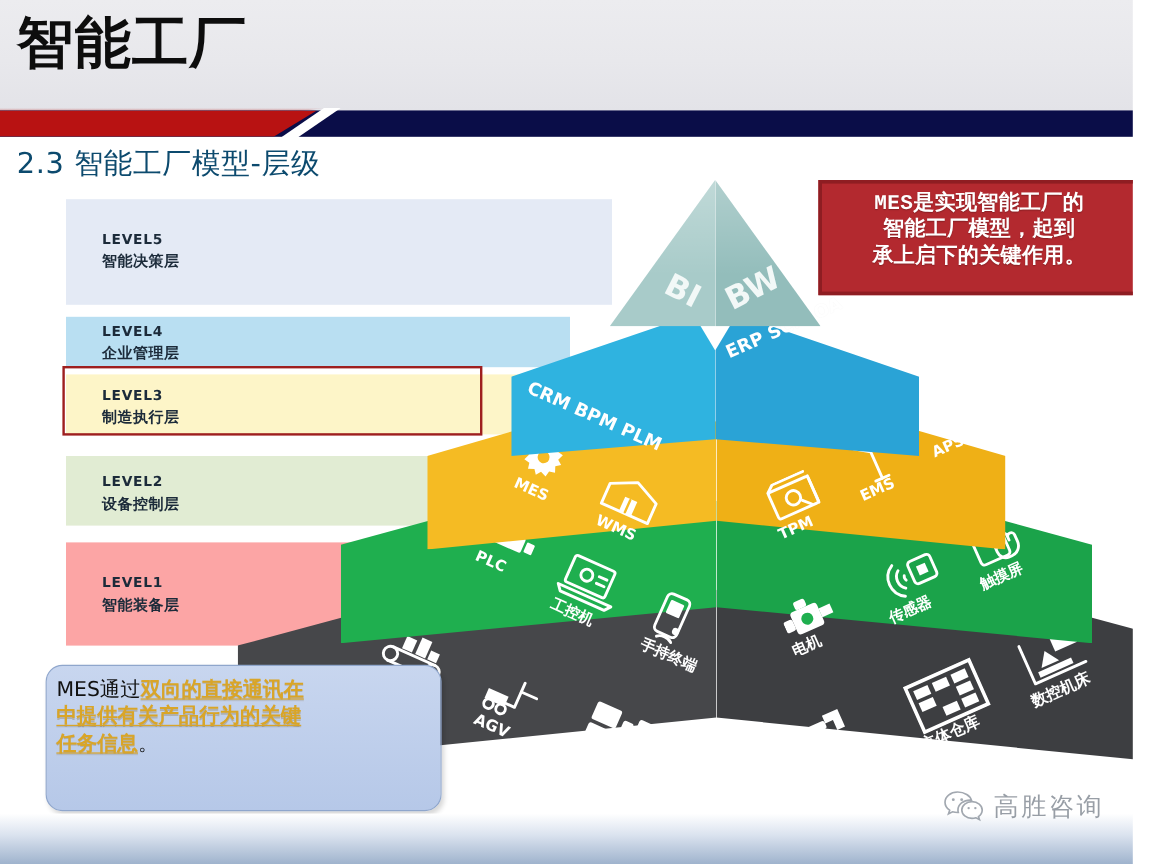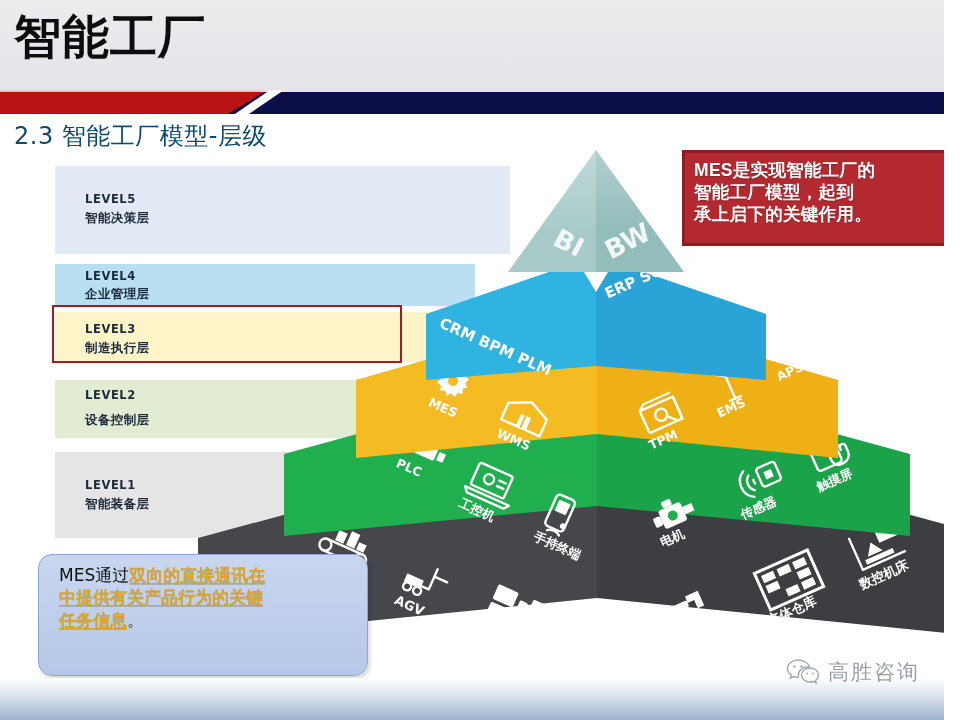--- a/index.html
+++ b/index.html
@@ -39,22 +39,22 @@
   .band .cn{position:absolute;left:30px;font-size:12.5px;font-weight:700;color:#1c2b3a;
     letter-spacing:.4px;font-family:"DejaVu Sans","Liberation Sans",sans-serif;}
 
   #band5{top:166px;width:455px;height:88px;background:#e4eaf5;}
   #band5 .lvl{top:26px;} #band5 .cn{top:44px;}
   #band4{top:264px;width:420px;height:42px;background:#b9dff2;}
   #band4 .lvl{top:5px;} #band4 .cn{top:22px;}
   #band3{top:312px;width:395px;height:50px;background:#fdf5c8;}
   #band3 .lvl{top:10px;} #band3 .cn{top:28px;}
   #band2{top:380px;width:360px;height:58px;background:#e1ecd3;}
-  #band2 .lvl{top:8px;text-align:center;} #band2 .cn{top:32px;}
-  #band1{top:452px;width:320px;height:86px;background:#e5e5e5;}
+  #band2 .lvl{top:14px;text-align:center;} #band2 .cn{top:32px;}
+  #band1{top:452px;width:320px;height:86px;background:#fca5a5;}
   #band1 .lvl{top:26px;} #band1 .cn{top:44px;}
 
   .lvl3-hi{position:absolute;left:52px;top:305px;width:350px;height:58px;
     border:2.5px solid #9e1f1f;background:transparent;box-sizing:border-box;}
 
   
   .pyr{position:absolute;left:180px;top:140px;width:740px;height:520px;}
 
   .apex{position:absolute;left:328px;top:10px;width:176px;height:122px;}
   .apex .faceL{position:absolute;left:0;top:0;width:88px;height:122px;
@@ -109,27 +109,27 @@
   .rl{position:absolute;font-weight:700;color:#ffffff;white-space:nowrap;
     font-family:"DejaVu Sans","Liberation Sans",sans-serif;}
   .icn{position:absolute;fill:none;stroke:#ffffff;stroke-width:2.4;
     stroke-linecap:round;stroke-linejoin:round;}
   .icnf{position:absolute;fill:#ffffff;}
 
   
   .redbox{position:absolute;left:682px;top:150px;width:268px;height:96px;
     background:#b3292f;border:3px solid #8e1d22;box-sizing:border-box;padding:6px 9px;}
   .redbox p{margin:0;color:#ffffff;font-size:17.5px;line-height:1.27;font-weight:700;
-    letter-spacing:.3px;font-family:Liberation Sans, sans-serif;
-    text-shadow:0 1px 1px rgba(0,0,0,.25);}
+    letter-spacing:.3px;font-family:Liberation Mono, monospace;
+    text-shadow:0 1px 1px rgba(0,0,0,.25);text-align:center;}
 
   .bluebox{position:absolute;left:38px;top:554px;width:330px;height:122px;
     background:linear-gradient(180deg,#c8d6ef 0%,#b6c8e8 100%);
     border:1.6px solid #8fa6cc;border-radius:14px;box-sizing:border-box;
-    padding:9px 20px;box-shadow:2px 3px 4px rgba(0,0,0,.16);}
+    padding:9px 8px;box-shadow:2px 3px 4px rgba(0,0,0,.16);}
   .bluebox p{margin:0;font-size:17px;line-height:1.32;font-weight:700;
     font-family:"DejaVu Sans","Liberation Sans",sans-serif;}
   .bluebox .k{color:#111111;font-weight:400;}
   .bluebox .y{color:#d9a528;text-decoration:underline;text-underline-offset:2px;
     text-shadow:0 1px 0 rgba(120,80,0,.25);}
   .bluebox .dot{color:#111;font-weight:400;text-decoration:none;}
 
   
   .foot-grad{position:absolute;left:0;bottom:0;width:960px;height:42px;
     background:linear-gradient(180deg,#ffffff 0%,#dbe3ef 42%,#9fb3cd 100%);}

